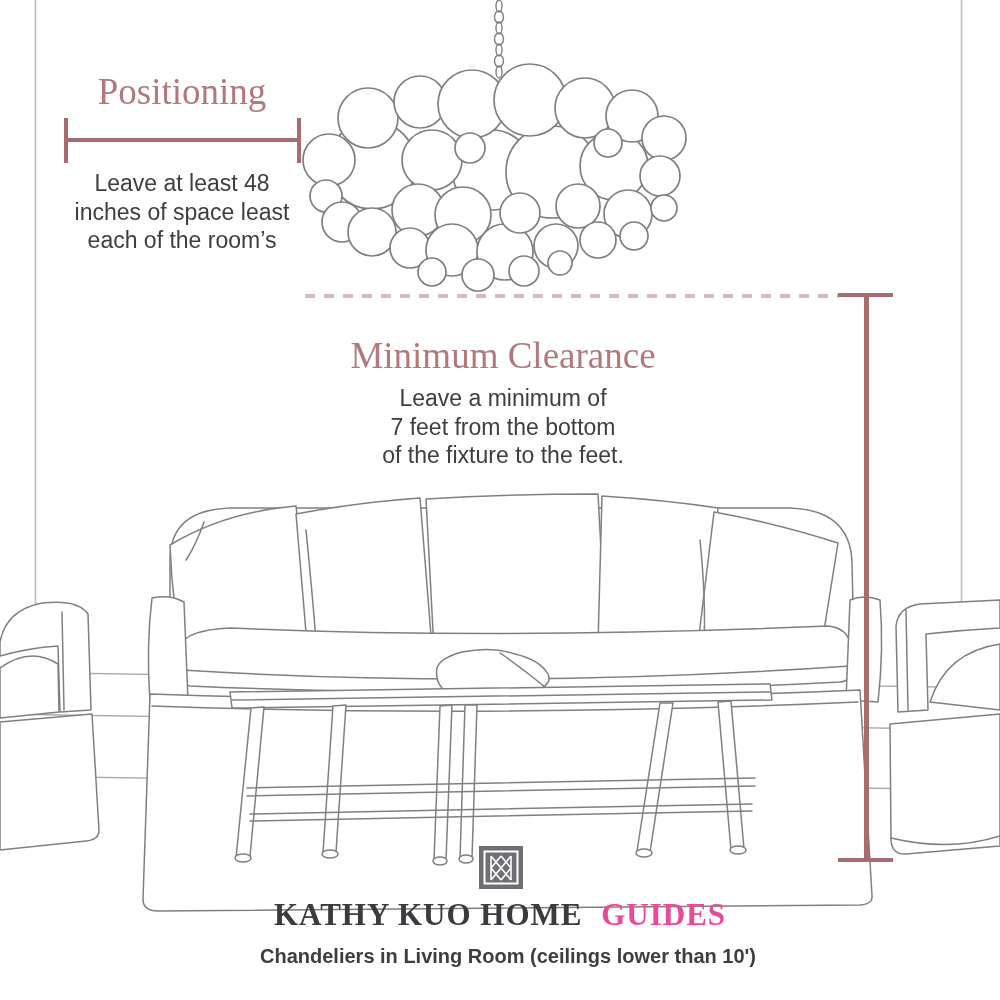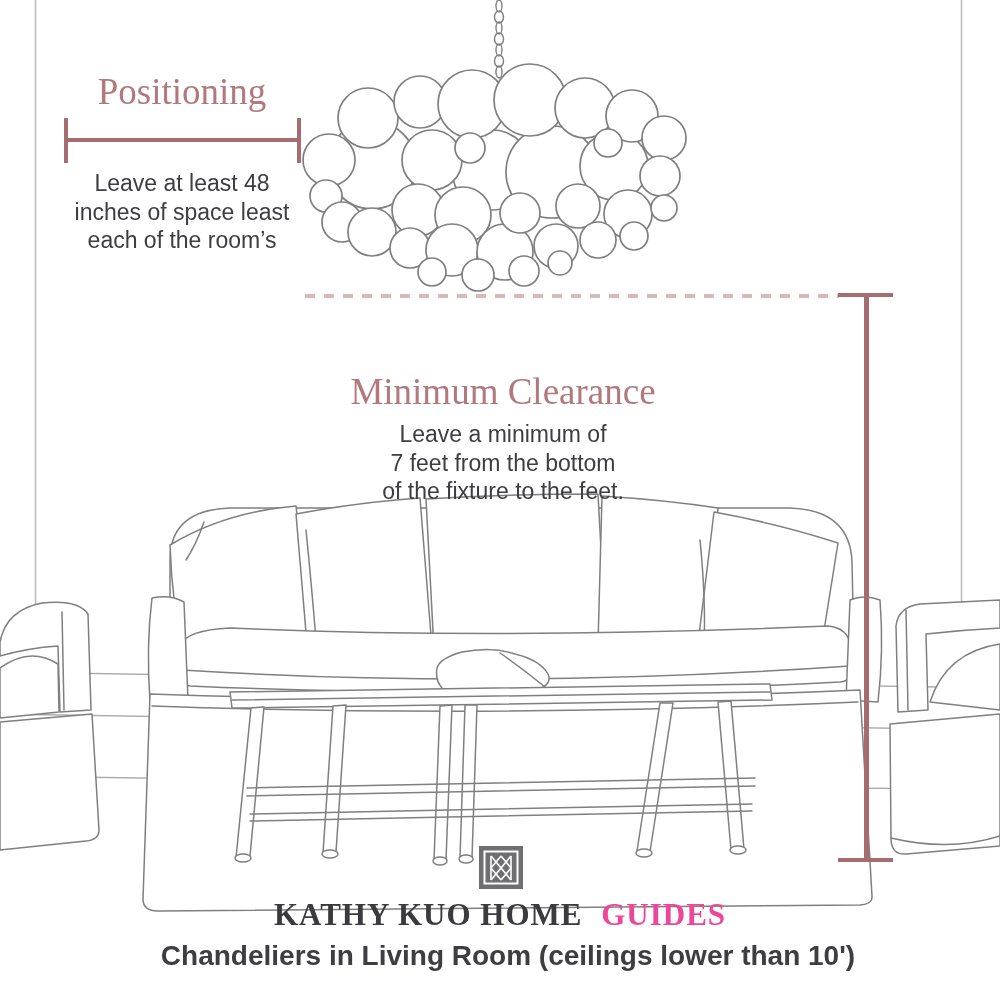--- a/index.html
+++ b/index.html
@@ -10,36 +10,36 @@
   .ann-title{font-family:"Liberation Serif","DejaVu Serif",serif;color:#b1797c;font-weight:400;}
   #positioning-block{position:absolute;left:52px;top:72px;width:260px;text-align:center;}
   #positioning-block .ann-title{font-size:37px;line-height:40px;}
   .bracket{position:relative;margin:6px auto 0;width:237px;height:45px;}
   .bracket .bar{position:absolute;left:0;right:0;top:20px;height:4px;background:#a66d70;}
   .bracket .cap-l{position:absolute;left:0;top:0;bottom:0;width:4px;background:#a66d70;}
   .bracket .cap-r{position:absolute;right:0;top:0;bottom:0;width:4px;background:#a66d70;}
   .ann-body{color:#3d3d42;font-size:23px;line-height:28.5px;margin-top:6px;}
 
   #clearance-block{position:absolute;left:343px;top:336px;width:320px;text-align:center;}
-  #clearance-block .ann-title{font-size:37px;line-height:40px;margin-top:36px;}
+  #clearance-block .ann-title{font-size:37px;line-height:40px;}
   #clearance-block .ann-body{margin-top:8px;}
 
   .dashline{position:absolute;left:305px;top:294px;width:534px;height:4px;
             background:repeating-linear-gradient(90deg,#d8babd 0,#d8babd 10px,transparent 10px,transparent 19px);}
   .vline{position:absolute;left:864px;top:294px;width:5px;height:568px;background:#a66d70;}
   .vcap{position:absolute;left:838px;width:55px;height:4px;background:#a66d70;}
   .vcap.top{top:293px;} .vcap.bottom{top:858px;}
 
   .brand{position:absolute;left:0;right:0;top:897px;text-align:center;
          font-family:"Liberation Serif","DejaVu Serif",serif;font-size:31px;line-height:36px;
          font-weight:600;letter-spacing:1px;white-space:nowrap;}
   .brand .primary{color:#3a3a3f;}
   .brand .secondary{color:#ec4899;margin-left:10px;}
   .subtitle{position:absolute;left:16px;right:0;top:941px;text-align:center;
-            font-size:28px;line-height:30px;font-weight:600;color:#3d3d42;}
+            font-size:20px;line-height:30px;font-weight:600;color:#3d3d42;}
 </style>
 </head>
 <body>
 
 <div class="canvas">
 
   <svg class="svg-layer" viewBox="0 0 1000 1000">
 
     <g stroke="#bdbdbd" stroke-width="1.6" fill="none">
       <line x1="35.5" y1="0" x2="35.5" y2="604"></line>

